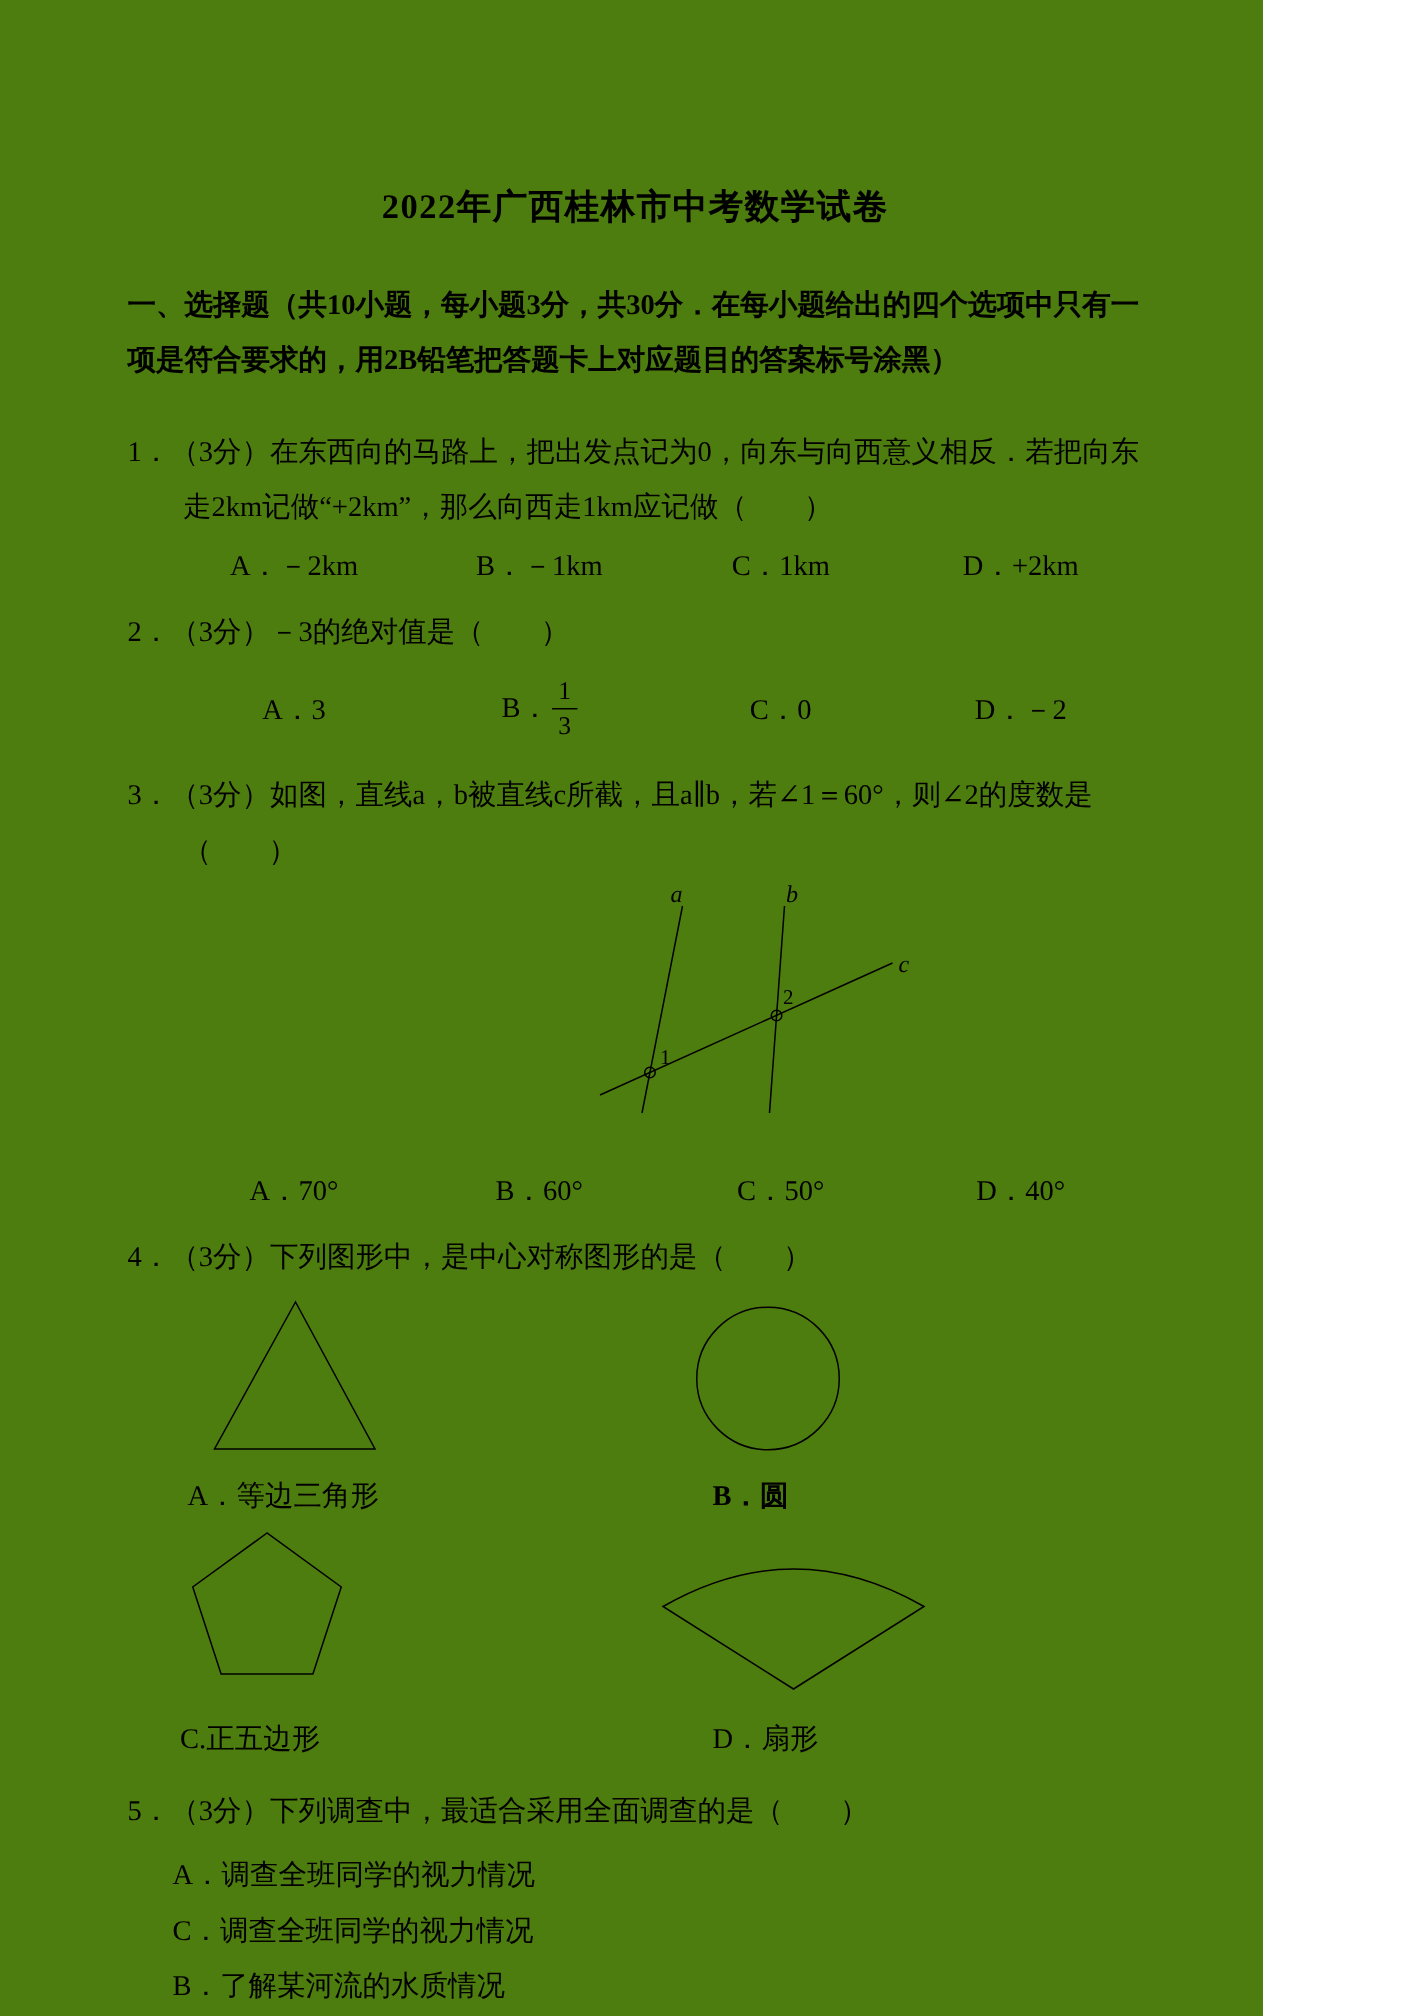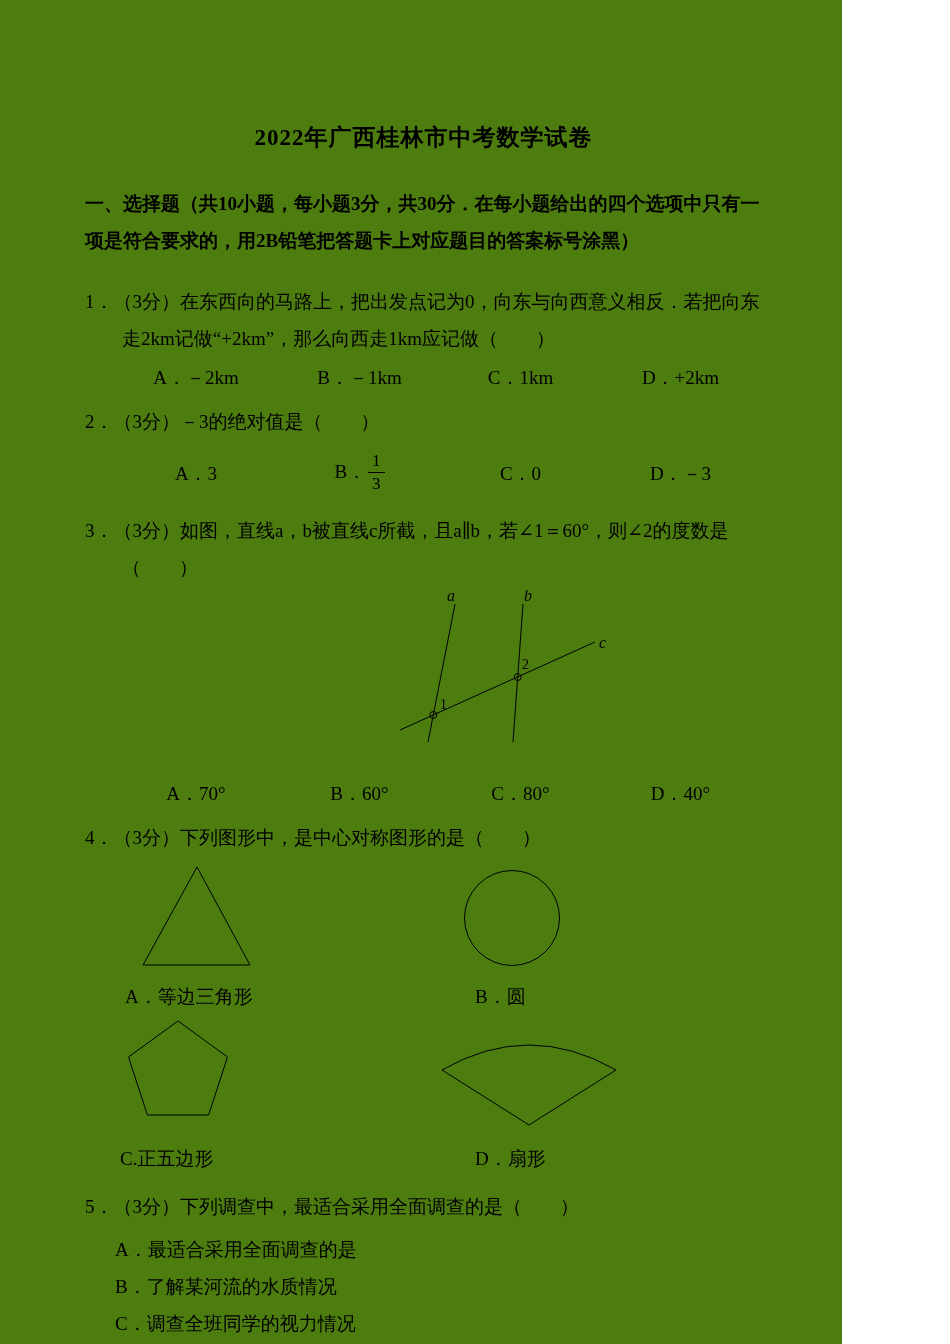--- a/index.html
+++ b/index.html
@@ -96,21 +96,21 @@
     <p class="q-text">2．（3分）－3的绝对值是（　　）</p>
     <div class="options-row tall">
       <span>A．3</span>
       <span>
         <span>B．</span><span class="frac">
             <span class="num">1</span>
             <span class="den">3</span>
           </span>
       </span>
       <span>C．0</span>
-      <span>D．－3</span>
+      <span>D．－2</span>
     </div>
   </div>
 
   <div class="question">
     <p class="q-text">3．（3分）如图，直线a，b被直线c所截，且a∥b，若∠1＝60°，则∠2的度数是（　　）</p>
     <div class="fig3-wrap">
       <svg width="300" height="160" viewBox="0 0 300 160">
         <line x1="115" y1="14" x2="88" y2="152"></line>
         <line x1="183" y1="14" x2="173" y2="152"></line>
         <line x1="60" y1="140" x2="255" y2="52"></line>
@@ -119,59 +119,59 @@
         <text class="lbl-letter" x="107" y="11">a</text>
         <text class="lbl-letter" x="184" y="11">b</text>
         <text class="lbl-letter" x="259" y="58">c</text>
         <text class="lbl-num" x="100" y="119">1</text>
         <text class="lbl-num" x="182" y="79">2</text>
       </svg>
     </div>
     <div class="options-row" style="margin-top:26px;">
       <span>A．70°</span>
       <span>B．60°</span>
-      <span>C．80°</span>
+      <span>C．50°</span>
       <span>D．40°</span>
     </div>
   </div>
 
   <div class="question">
     <p class="q-text">4．（3分）下列图形中，是中心对称图形的是（　　）</p>
 
     <div class="shapes-row shapes-row-1">
       <svg class="shape-svg abs" style="left:55px; top:0;" width="112" height="105" viewBox="0 0 112 105">
         <polygon points="57,3 3,101 110,101"></polygon>
       </svg>
       <svg class="shape-svg abs" style="left:377px; top:4px;" width="100" height="100" viewBox="0 0 100 100">
         <circle cx="50" cy="50" r="47.5"></circle>
       </svg>
     </div>
 
     <div class="labels-row labels-row-1">
       <span class="abs" style="left:40px;">A．等边三角形</span>
-      <span class="abs" style="left:390px;">B．圆</span>
+      <span class="abs" style="left:390px;font-weight:bold;">B．圆</span>
     </div>
 
     <div class="shapes-row shapes-row-2">
       <svg class="shape-svg abs" style="left:38px; top:0;" width="110" height="101" viewBox="0 0 110 101">
         <polygon points="55,3 5.5,39 24.4,97 85.6,97 104.5,39"></polygon>
       </svg>
       <svg class="shape-svg abs" style="left:355px; top:20px;" width="178" height="90" viewBox="0 0 178 90">
         <path d="M 2 32 Q 89 -18 176 32 L 89 87 Z"></path>
       </svg>
     </div>
 
     <div class="labels-row labels-row-2">
       <span class="abs" style="left:35px;">C.正五边形</span>
       <span class="abs" style="left:390px;">D．扇形</span>
     </div>
   </div>
 
   <div class="question" style="margin-top:16px;">
     <p class="q-text">5．（3分）下列调查中，最适合采用全面调查的是（　　）</p>
     <div class="options-col">
-      <p class="opt-line">A．最适合采用全面调查的是</p>
+      <p class="opt-line">A．调查全班同学的视力情况</p>
+      <p class="opt-line">C．调查全班同学的视力情况</p>
       <p class="opt-line">B．了解某河流的水质情况</p>
-      <p class="opt-line">C．调查全班同学的视力情况</p>
     </div>
   </div>
 
 </div>
 
 </body></html>

